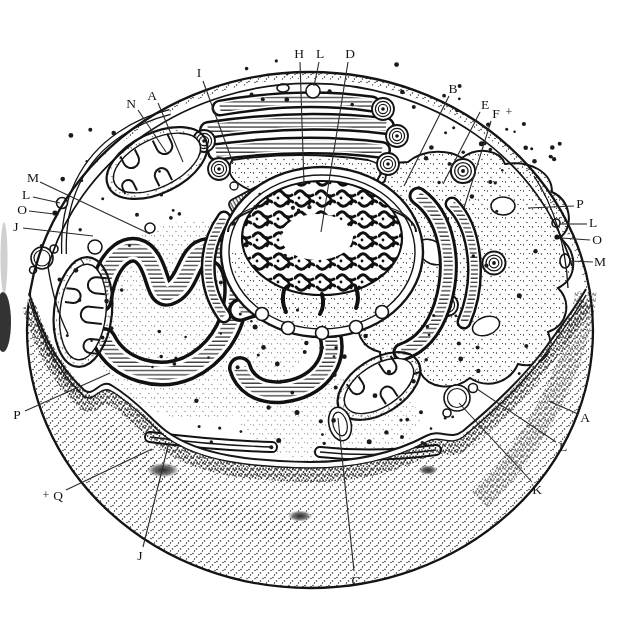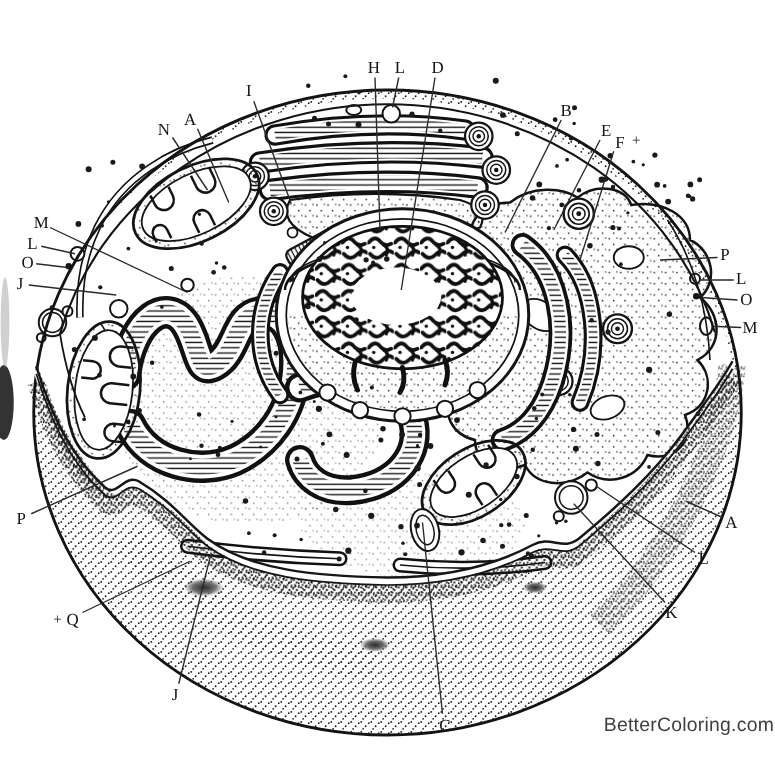--- a/index.html
+++ b/index.html
@@ -474,14 +474,13 @@
         <text x="33" y="182" class="lbl">M</text>
         <line x1="33" y1="197" x2="60" y2="203" class="leader"></line>
         <text x="26" y="199" class="lbl">L</text>
         <line x1="29" y1="211" x2="54" y2="214" class="leader"></line>
         <text x="22" y="214" class="lbl">O</text>
         <line x1="23" y1="228" x2="93" y2="236" class="leader"></line>
         <text x="16" y="231" class="lbl">J</text>
       </g>
 </svg>
 
-<div class="watermark">BetterColoring.com</div>
 </div>
 
 </body></html>

